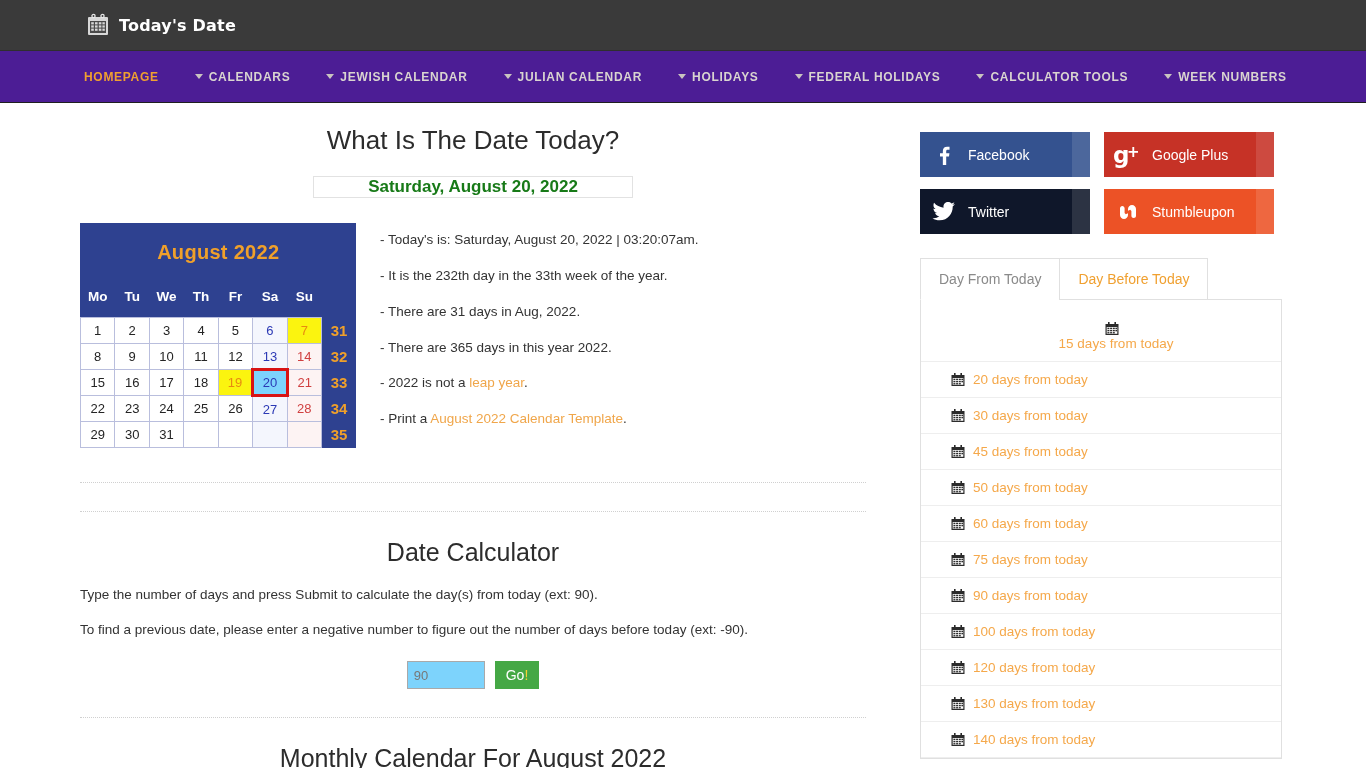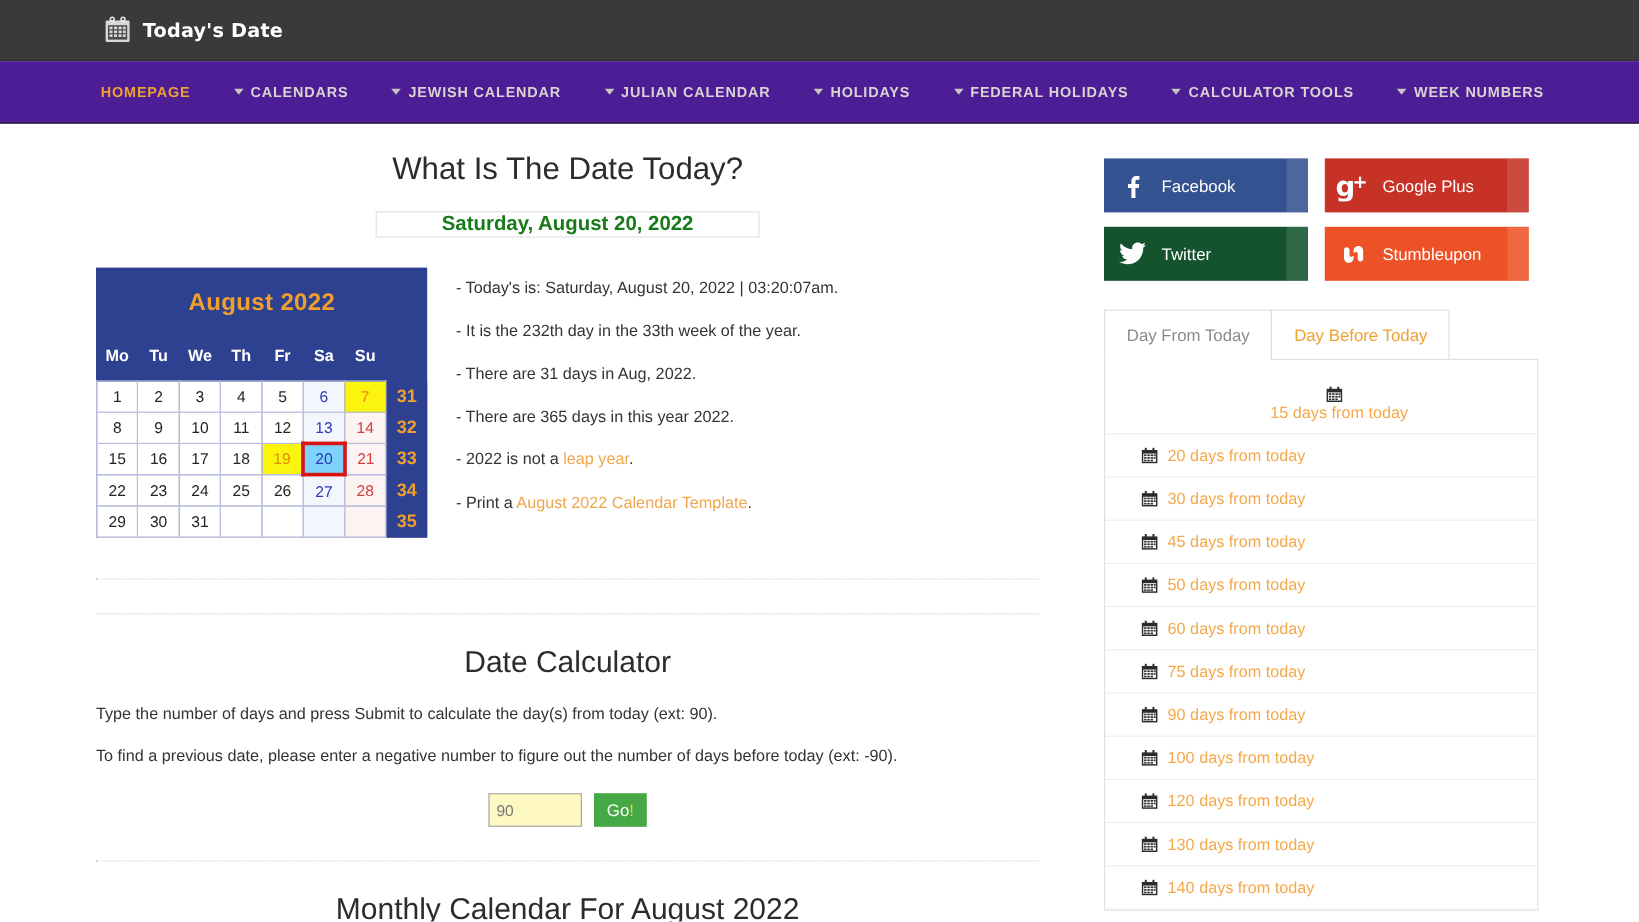--- a/index.html
+++ b/index.html
@@ -185,21 +185,21 @@
     align-items: center;
     margin-top: 24px;
     width: 786px;
   }
   .calc-input {
     width: 78px; height: 28px;
     border: 1px solid #a9a9a9;
     font-size: 13px;
     padding: 2px 6px;
     color: #333;
-    background: #fef9c3;
+    background: #7dd3fc;
     font-family: "Liberation Sans", sans-serif;
   }
   .calc-input::placeholder { color: #777; }
   .go-btn {
     margin-left: 10px;
     background: #45a845;
     border: 0;
     color: #ffffff;
     font-size: 14px;
     height: 28px;
@@ -236,21 +236,21 @@
   .social-btn .sb-lbl { flex: 1; }
   .social-btn::after {
     content: "";
     position: absolute;
     right: 0; top: 0; bottom: 0;
     width: 18px;
     background: rgba(255,255,255,0.12);
   }
   .sb-fb { background: #34528f; }
   .sb-gp { background: #c63226; }
-  .sb-tw { background: #14532d; }
+  .sb-tw { background: #0f172a; }
   .sb-su { background: #ec5226; }
 
   .tabs-wrap { margin-top: 24px; width: 362px; }
   .tabs { display: flex; }
   .tab {
     padding: 12px 18px;
     font-size: 14px;
     cursor: pointer;
     border: 1px solid #e0e0e0;
     background: #ffffff;

